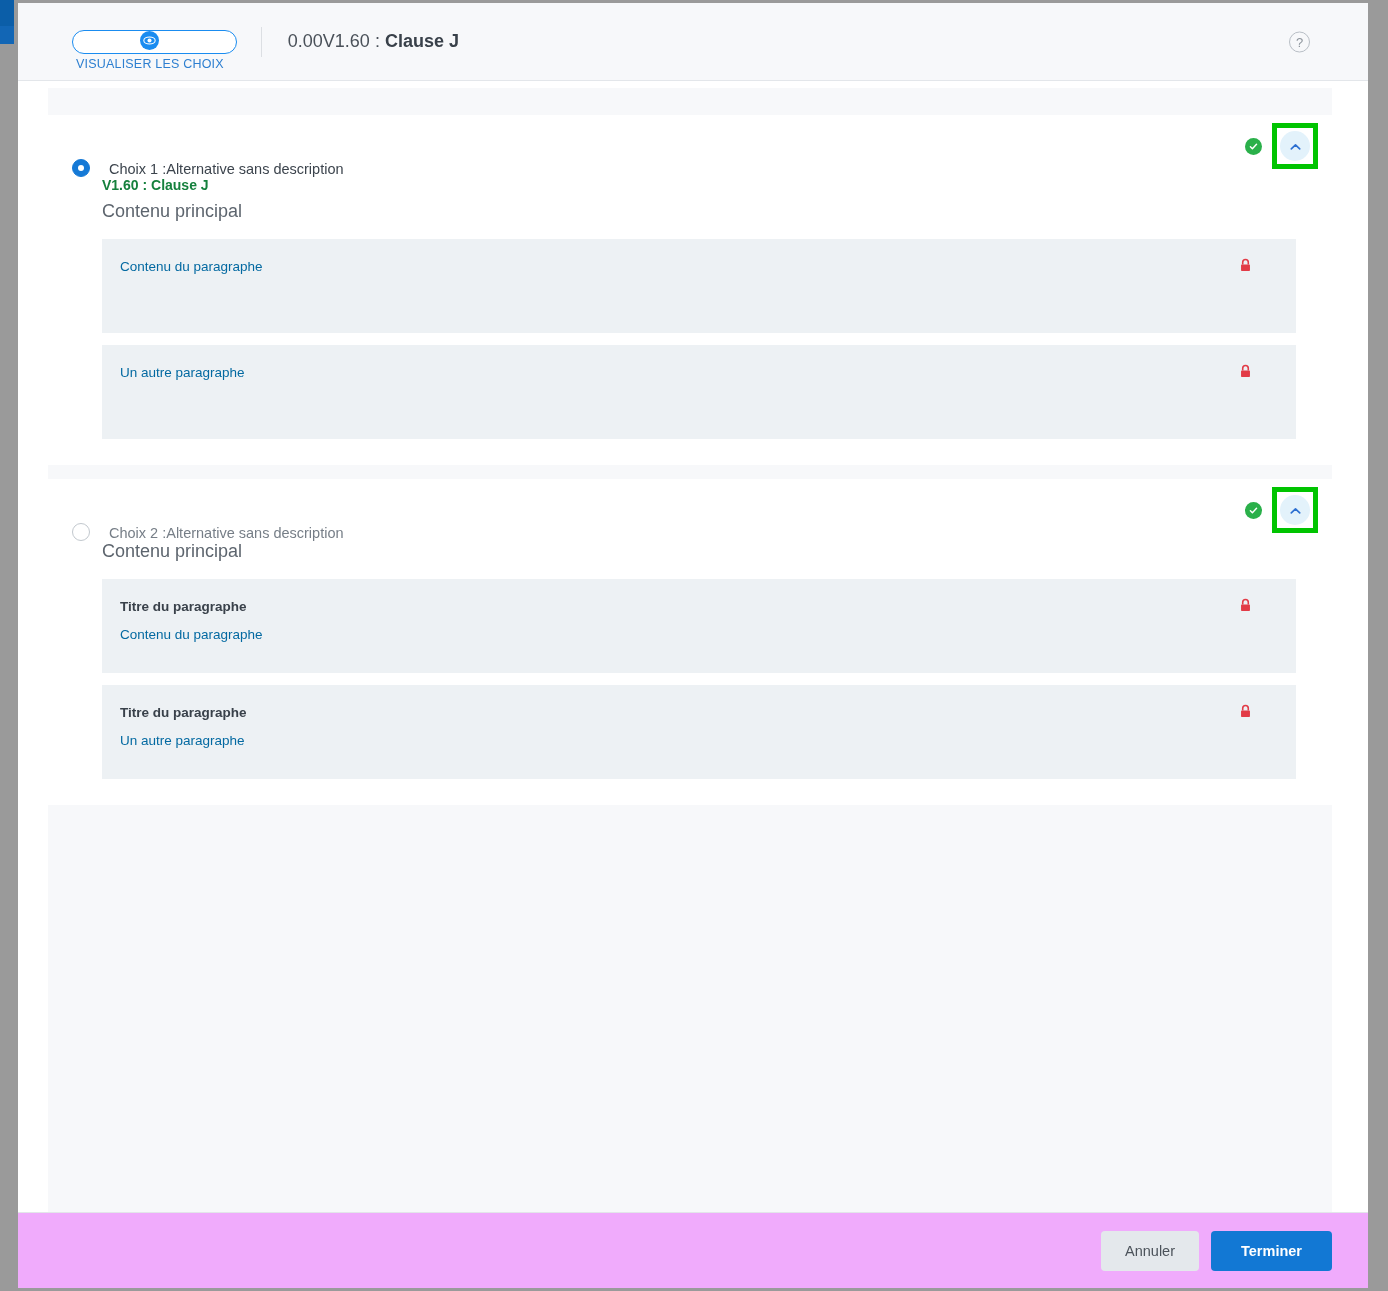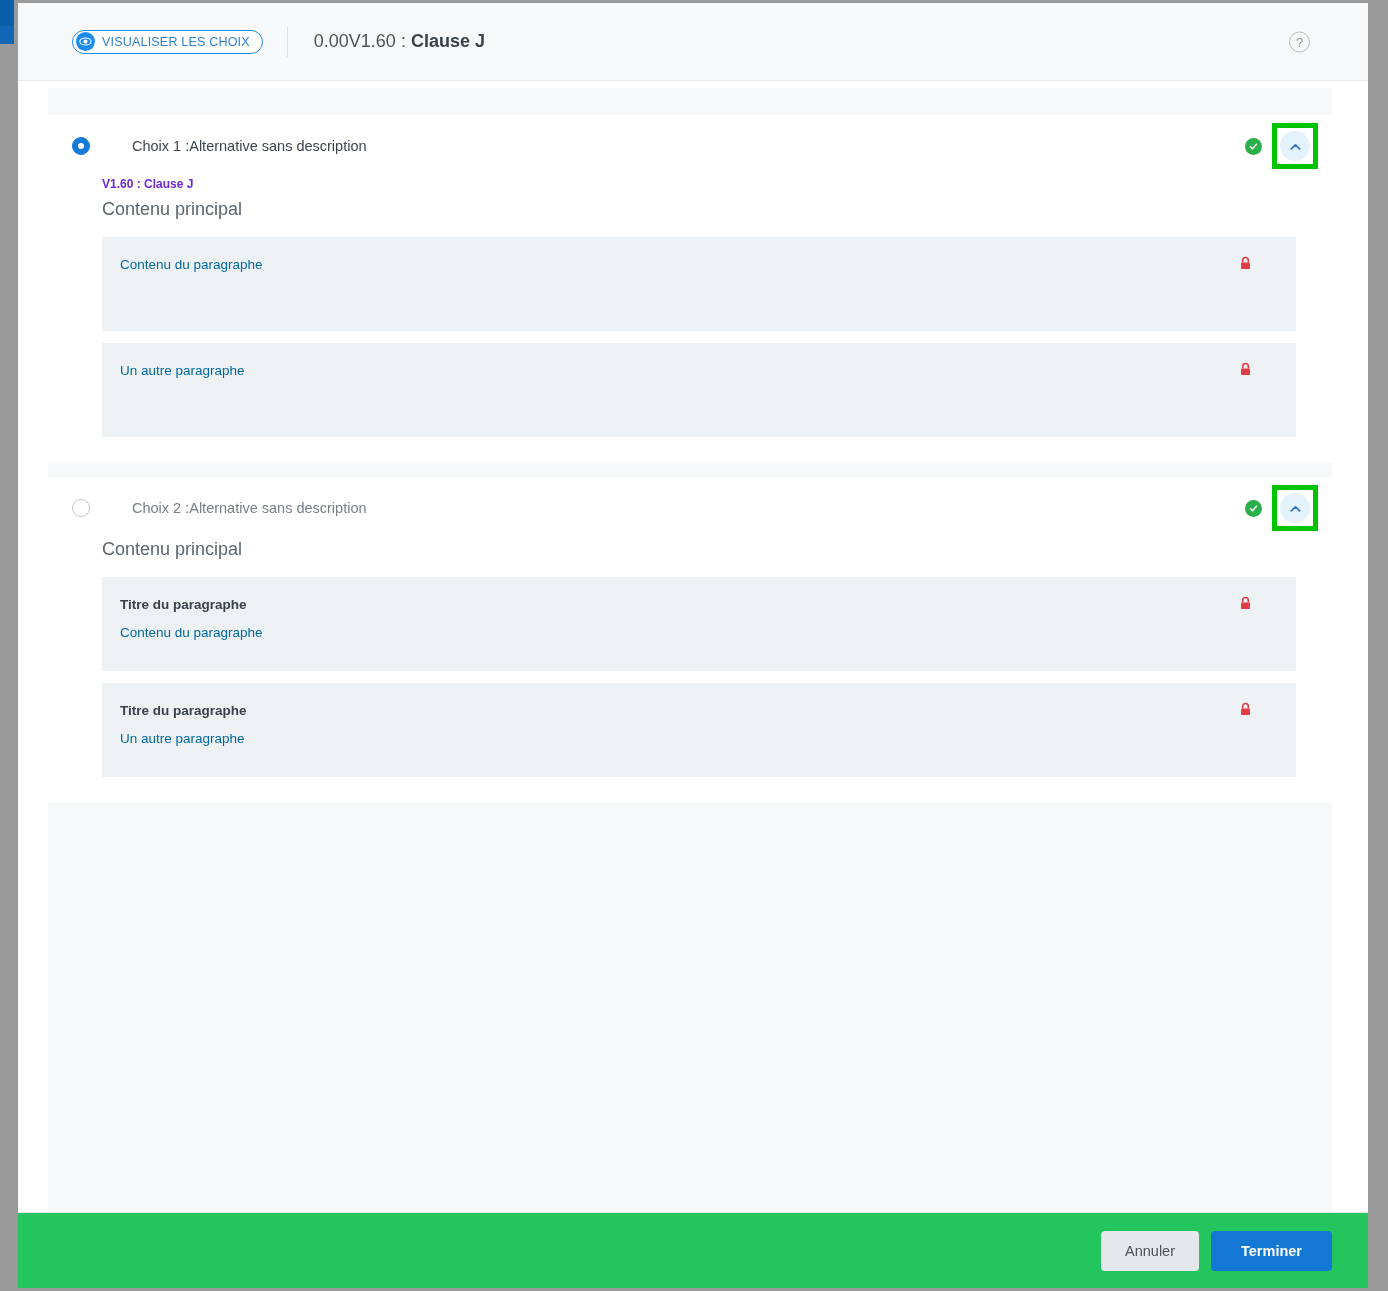--- a/index.html
+++ b/index.html
@@ -56,20 +56,21 @@
     display: inline-flex;
     align-items: center;
     gap: 7px;
     height: 24px;
     padding: 0 12px 0 3px;
     border: 1px solid #1a8cf0;
     border-radius: 13px;
     background: #ffffff;
     cursor: pointer;
     white-space: nowrap;
+    flex-direction: column;
   }
   .eye-badge {
     width: 19px; height: 19px;
     border-radius: 50%;
     background: #1a8cf0;
     display: inline-flex;
     align-items: center;
     justify-content: center;
     flex: none;
   }
@@ -137,24 +138,23 @@
     background: #ffffff;
     margin: 0 0 0 0;
     padding: 0;
   }
   .choice-card.first { margin-top: 27px; }
   .choice-card.second { margin-top: 14px; }
 
   .choice-head {
     position: relative;
     display: flex;
-    align-items: center;
+    align-items: flex-end;
     height: 62px;
     padding: 0 18px 0 24px;
-    gap: 23px;
   }
 
   .radio {
     width: 18px; height: 18px;
     border-radius: 50%;
     flex: none;
     margin-right: 19px;
     cursor: pointer;
   }
   .radio.checked {
@@ -223,22 +223,22 @@
     justify-content: center;
     cursor: pointer;
     border: none;
   }
 
   .choice-content {
     padding: 0 36px 26px 54px;
   }
 
   .content-title {
-    font-size: 12px;
-    color: #6d28d9;
+    font-size: 14px;
+    color: #15803d;
     font-weight: 700;
     margin-bottom: 8px;
   }
   .content-sub {
     font-size: 18px;
     color: #5d656e;
     margin-bottom: 17px;
   }
 
   .para-card {
@@ -264,21 +264,21 @@
 
   .lock-icon {
     position: absolute;
     right: 44px;
     top: 19px;
   }
 
   
   .modal-footer {
     height: 76px;
-    background: #22c55e;
+    background: #f0abfc;
     border-top: 1px solid #e3e6ea;
     display: flex;
     align-items: center;
     justify-content: flex-end;
     padding-right: 36px;
     gap: 12px;
   }
 
   .btn {
     border: none;

